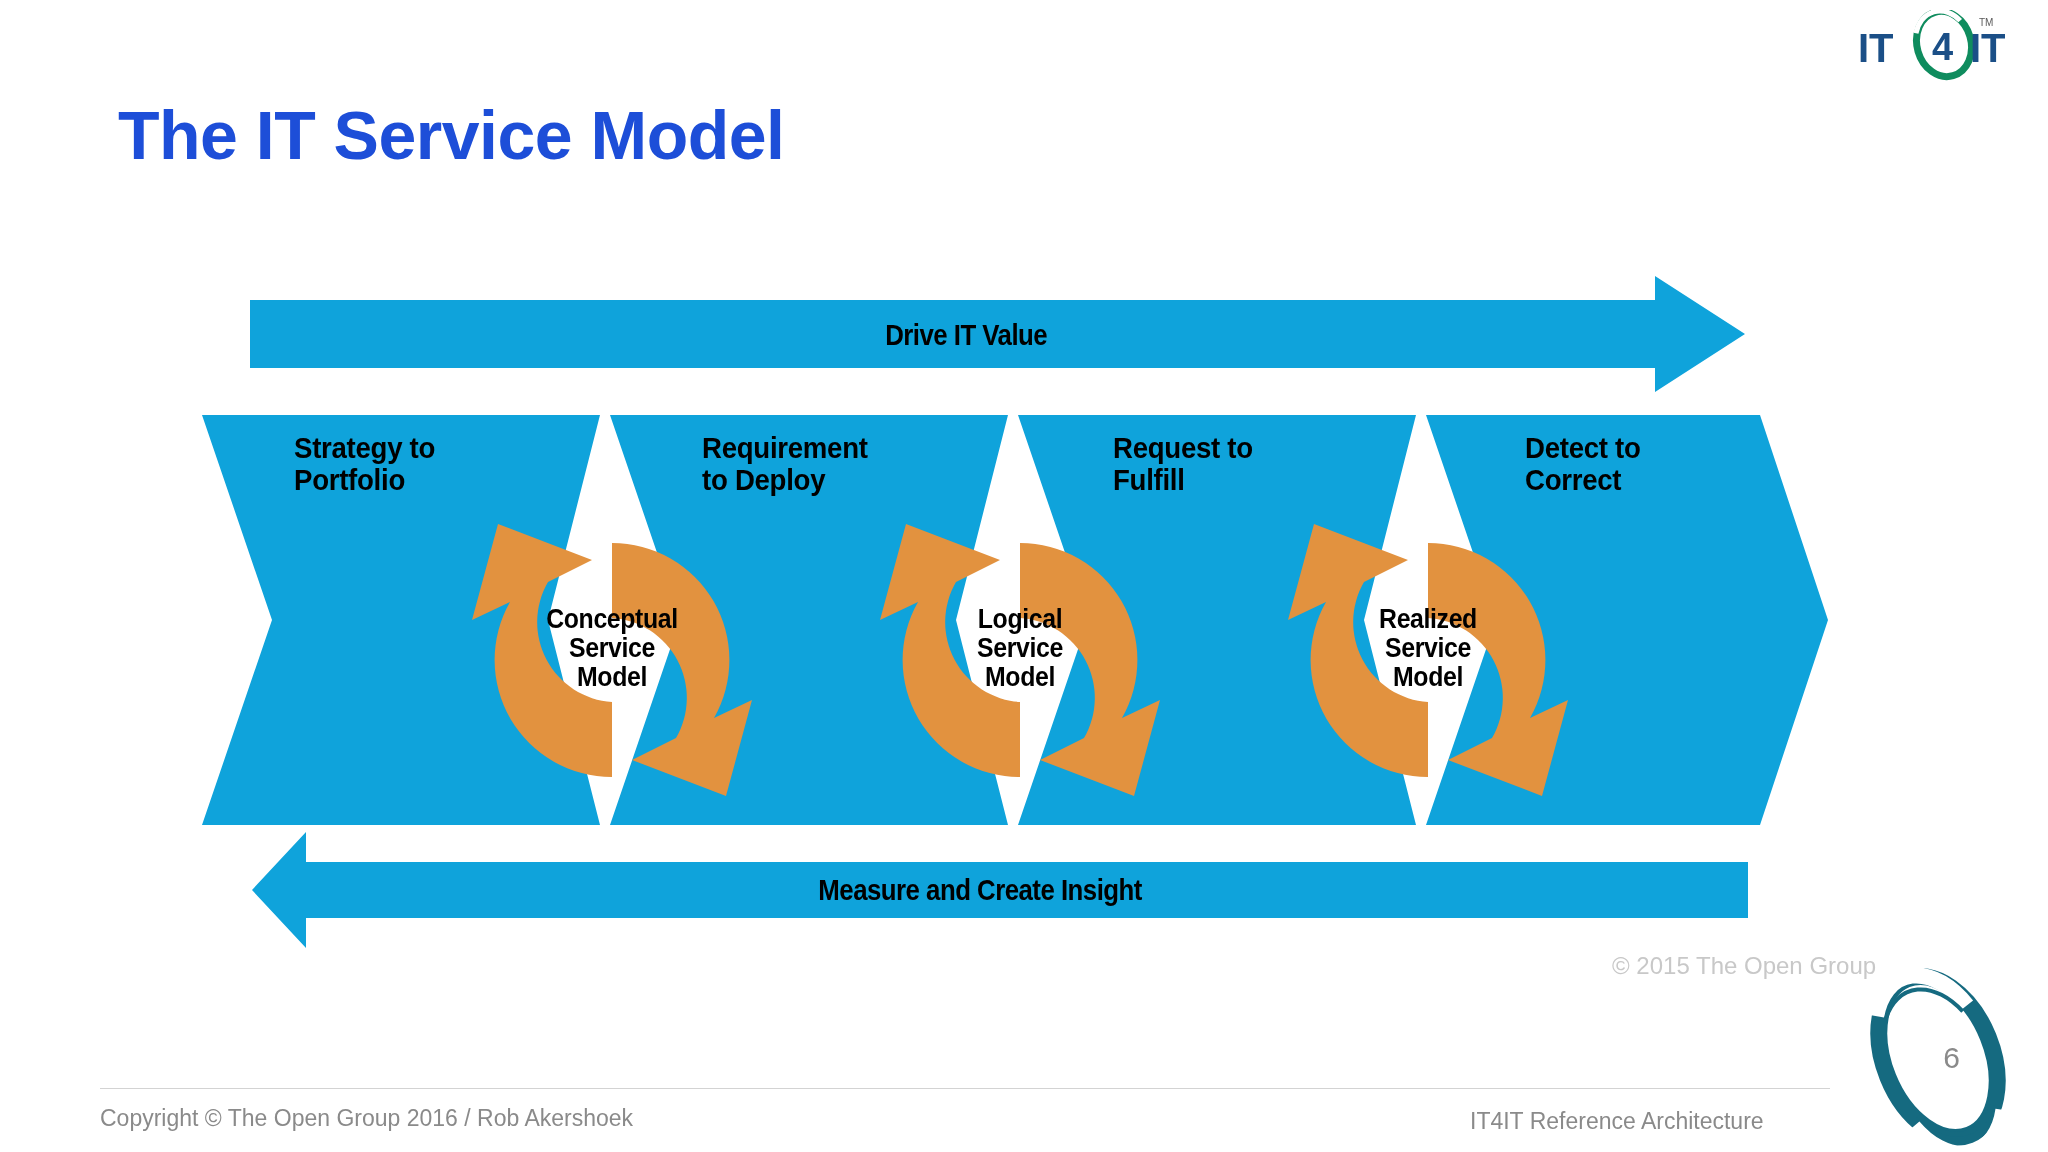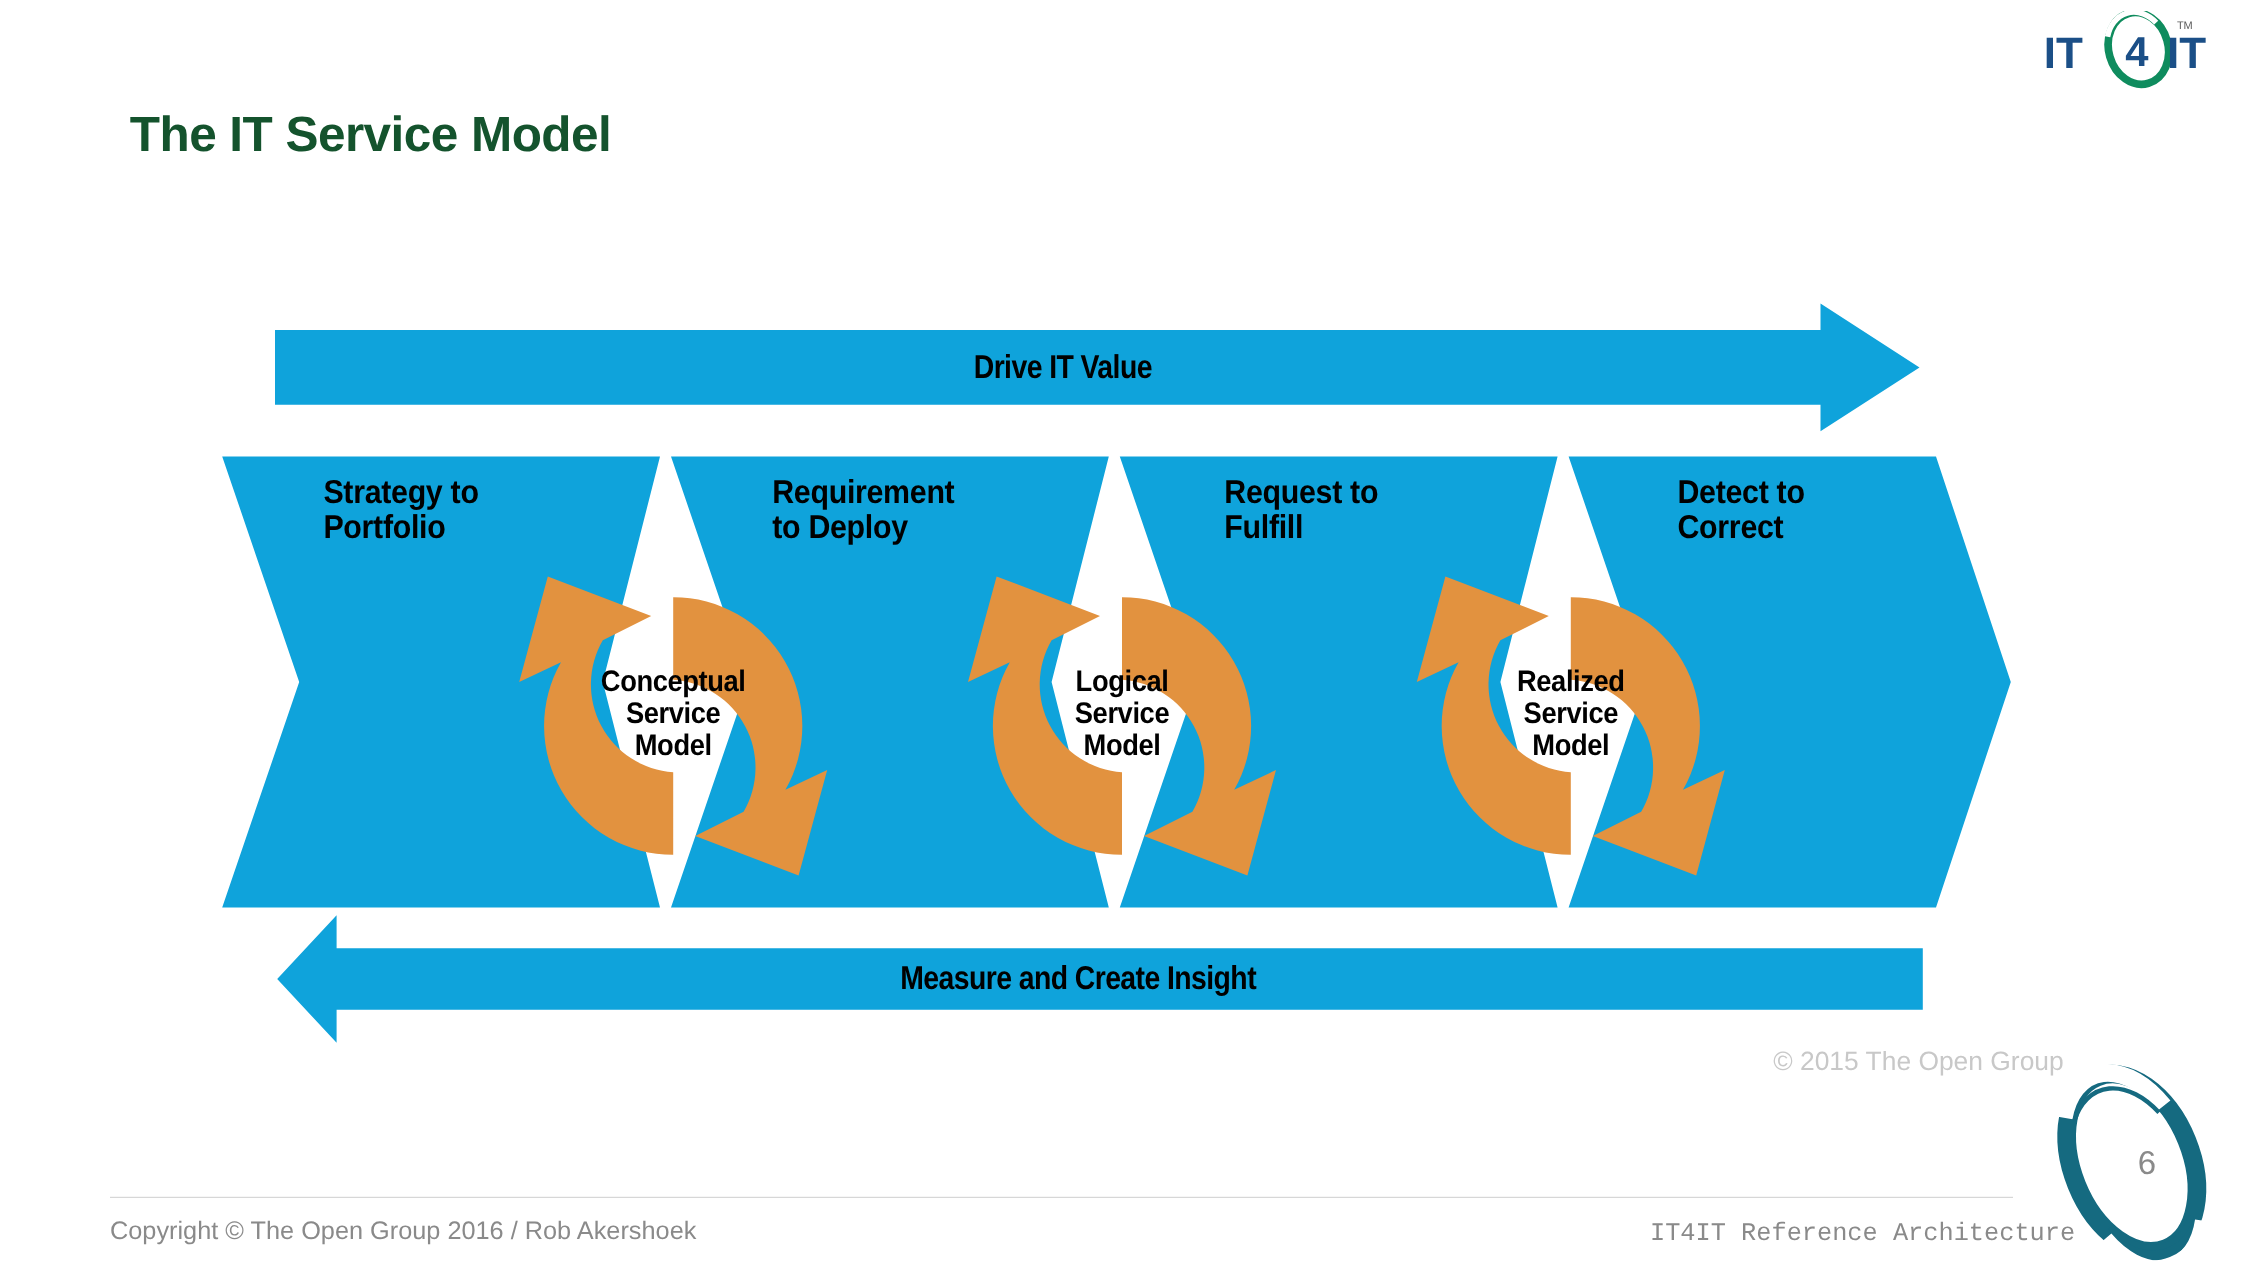--- a/index.html
+++ b/index.html
@@ -14,23 +14,23 @@
     overflow: hidden;
     font-family: "Liberation Sans", sans-serif;
     -webkit-font-smoothing: antialiased;
   }
 
   
   .slide-title {
     position: absolute;
     left: 118px;
     top: 96px;
-    font-size: 45px;
-    font-weight: bold;
-    color: #14532d;
+    font-size: 68px;
+    font-weight: bold;
+    color: #1d4ed8;
     letter-spacing: -0.5px;
     white-space: nowrap;
   }
 
   
   .logo-it4it {
     position: absolute;
     right: 22px;
     top: 10px;
     width: 170px;
@@ -103,26 +103,25 @@
     position: absolute;
     left: 100px;
     top: 1105px;
     font-size: 23px;
     color: #8a8a8a;
     white-space: nowrap;
     text-align: right;
   }
   .footer-right {
     position: absolute;
-    left: 1500px;
+    left: 1470px;
     top: 1108px;
     font-size: 23px;
     color: #8a8a8a;
     white-space: nowrap;
-    font-family: Liberation Mono, monospace;
   }
   .page-mark {
     position: absolute;
     right: 10px;
     bottom: 0px;
     width: 200px;
     height: 190px;
   }
   .page-number {
     position: absolute;

